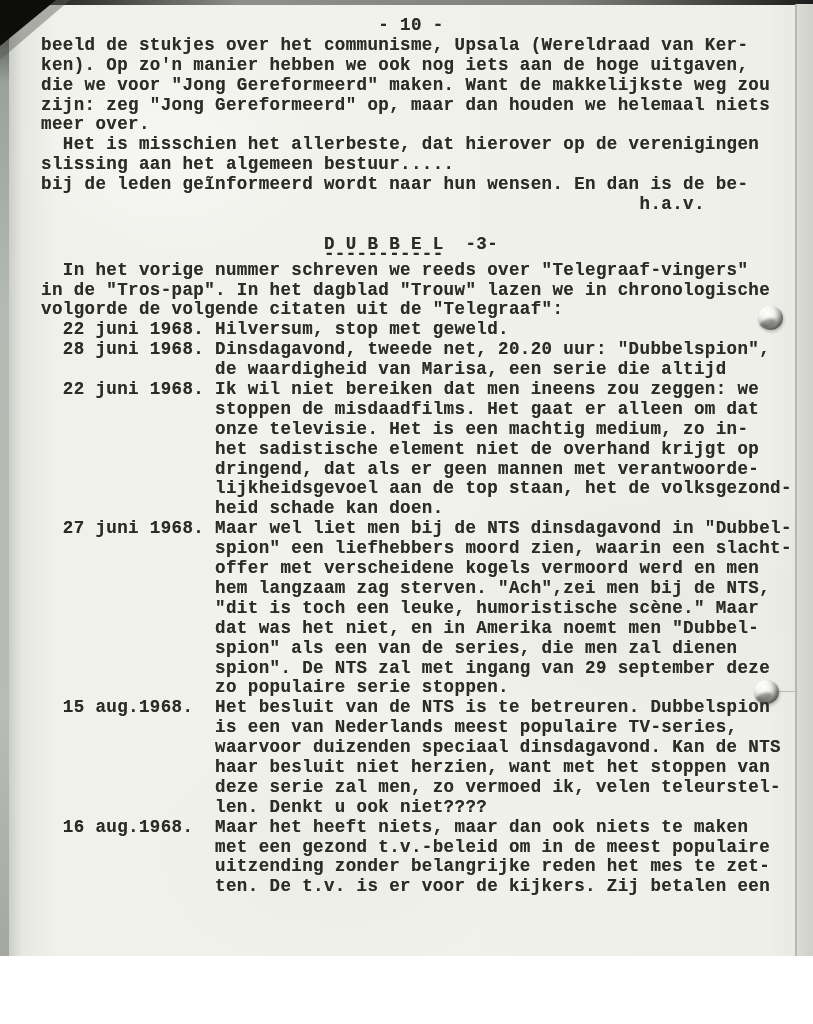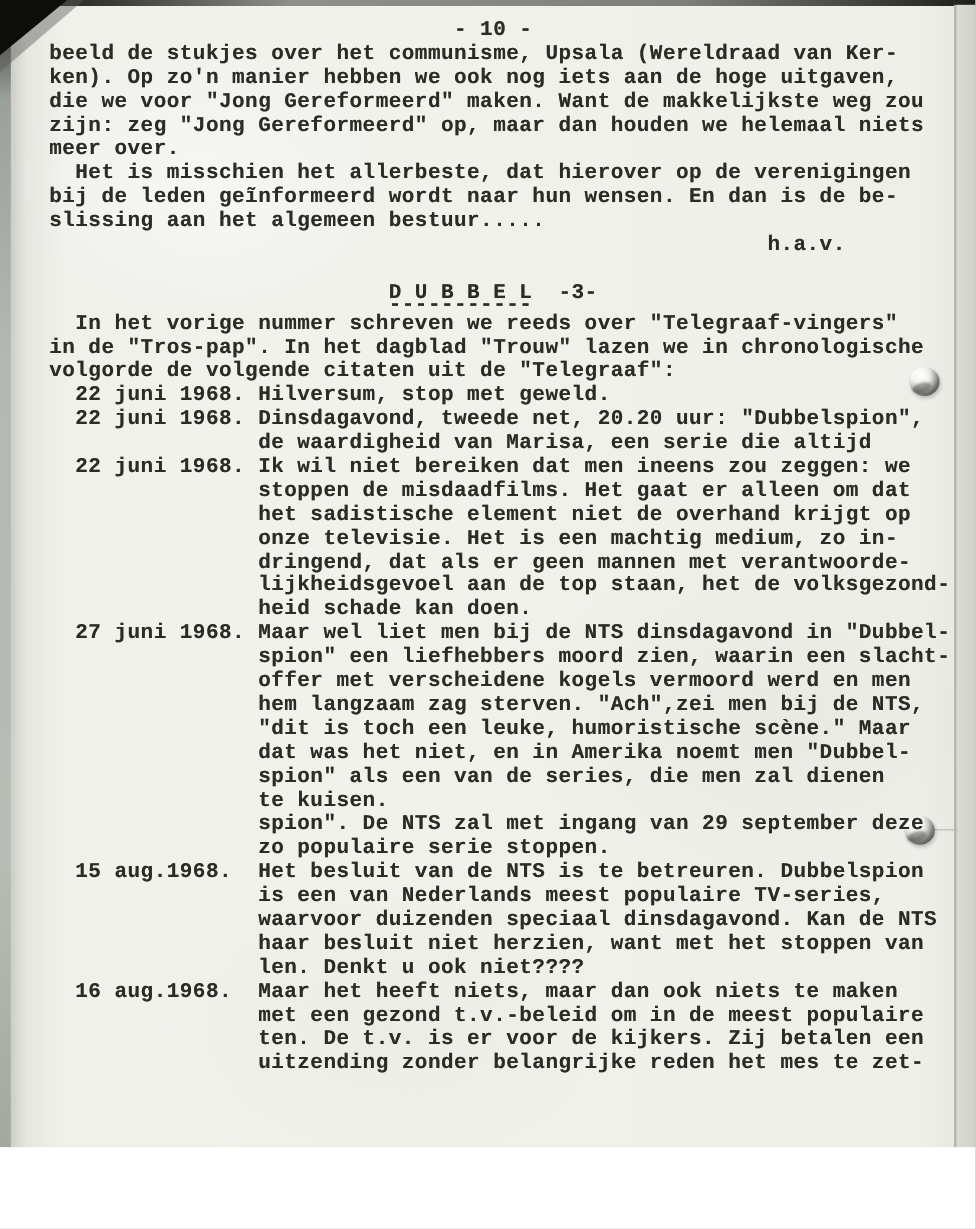--- a/index.html
+++ b/index.html
@@ -81,52 +81,52 @@
   <div class="brad brad-2"></div>
 
   <div class="text-body">
       <div class="line"><span>                               - 10 -</span></div>
       <div class="line"><span>beeld de stukjes over het communisme, Upsala (Wereldraad van Ker-</span></div>
       <div class="line"><span>ken). Op zo'n manier hebben we ook nog iets aan de hoge uitgaven,</span></div>
       <div class="line"><span>die we voor "Jong Gereformeerd" maken. Want de makkelijkste weg zou</span></div>
       <div class="line"><span>zijn: zeg "Jong Gereformeerd" op, maar dan houden we helemaal niets</span></div>
       <div class="line"><span>meer over.</span></div>
       <div class="line"><span>  Het is misschien het allerbeste, dat hierover op de verenigingen</span></div>
+      <div class="line"><span>slissing aan het algemeen bestuur.....</span></div>
       <div class="line"><span>bij de leden geĩnformeerd wordt naar hun wensen. En dan is de be-</span></div>
-      <div class="line"><span>slissing aan het algemeen bestuur.....</span></div>
       <div class="line"><span>                                                       h.a.v.</span></div>
       <div class="line"><span>&nbsp;</span></div>
       <div class="line"><span>                          D U B B E L  -3-</span></div>
       <div class="line pullup"><span>                          -----------</span></div>
       <div class="line"><span>  In het vorige nummer schreven we reeds over "Telegraaf-vingers"</span></div>
       <div class="line"><span>in de "Tros-pap". In het dagblad "Trouw" lazen we in chronologische</span></div>
       <div class="line"><span>volgorde de volgende citaten uit de "Telegraaf":</span></div>
       <div class="line"><span>  22 juni 1968. Hilversum, </span><span class="u">stop</span><span> met geweld.</span></div>
-      <div class="line"><span>  22 juni 1968. Dinsdagavond, tweede net, 20.20 uur: "Dubbelspion",</span></div>
+      <div class="line"><span>  28 juni 1968. Dinsdagavond, tweede net, 20.20 uur: "Dubbelspion",</span></div>
       <div class="line"><span>                de waardigheid van Marisa, een serie die altijd</span></div>
       <div class="line"><span>  22 juni 1968. Ik wil </span><span class="u">niet</span><span> bereiken dat men </span><span class="u">ineens</span><span> zou zeggen: we</span></div>
       <div class="line"><span>                stoppen de misdaadfilms. Het gaat er alleen om dat</span></div>
+      <div class="line"><span>                onze televisie. Het is een machtig medium, zo in-</span></div>
       <div class="line"><span>                het sadistische element niet de overhand krijgt op</span></div>
-      <div class="line"><span>                onze televisie. Het is een machtig medium, zo in-</span></div>
       <div class="line"><span>                dringend, dat als er geen mannen met verantwoorde-</span></div>
       <div class="line"><span>                lijkheidsgevoel aan de top staan, het de </span><span class="u">volksgezond-</span></div>
       <div class="line"><span>                </span><span class="u">heid</span><span> schade kan doen.</span></div>
       <div class="line"><span>  27 juni 1968. Maar wel liet men bij de NTS dinsdagavond in "Dubbel-</span></div>
       <div class="line"><span>                spion" een </span><span class="u">liefhebbers moord</span><span> zien, waarin een slacht-</span></div>
       <div class="line"><span>                offer met verscheidene kogels vermoord werd en men</span></div>
       <div class="line"><span>                hem langzaam zag sterven. "Ach",zei men bij de NTS,</span></div>
       <div class="line"><span>                "dit is toch een leuke, humoristische scène." Maar</span></div>
       <div class="line"><span>                dat was het niet, en in Amerika noemt men "Dubbel-</span></div>
       <div class="line"><span>                spion" als een van de series, die men zal dienen</span></div>
-      <div class="line"><span>                te kuisen.</span></div>
       <div class="line"><span>                </span><span class="u">spion"</span><span>. De NTS zal met ingang van 29 september deze</span></div>
       <div class="line"><span>                zo populaire serie stoppen.</span></div>
       <div class="line"><span>  15 aug.1968.  Het besluit van de NTS is te </span><span class="u">betreuren</span><span>. Dubbelspion</span></div>
       <div class="line"><span>                is een van Nederlands meest populaire TV-series,</span></div>
       <div class="line"><span>                waarvoor duizenden speciaal dinsdagavond. Kan de NTS</span></div>
       <div class="line"><span>                haar besluit niet </span><span class="u">herzien</span><span>, want met het stoppen van</span></div>
+      <div class="line"><span>                deze serie zal men, zo vermoed ik, velen teleurstel-</span></div>
       <div class="line"><span>                len. Denkt u ook niet????</span></div>
       <div class="line"><span>  16 aug.1968.  Maar het heeft niets, maar dan ook niets te maken</span></div>
       <div class="line"><span>                met een gezond t.v.-beleid om in de meest populaire</span></div>
+      <div class="line"><span>                uitzending zonder belangrijke reden het mes te zet-</span></div>
       <div class="line"><span>                ten. De t.v. is er voor de kijkers. Zij betalen een</span></div>
-      <div class="line"><span>                uitzending zonder belangrijke reden het mes te zet-</span></div>
     </div>
 </div>
 
 </body></html>

